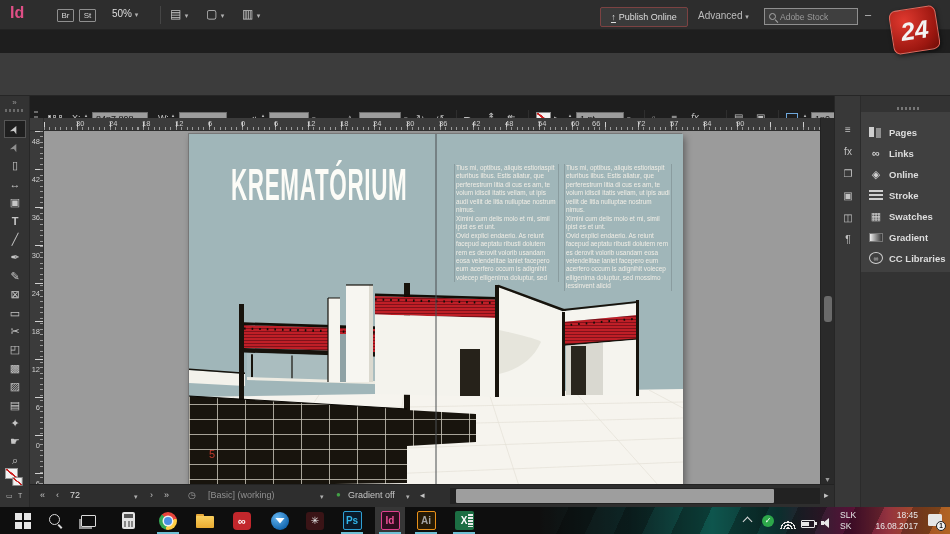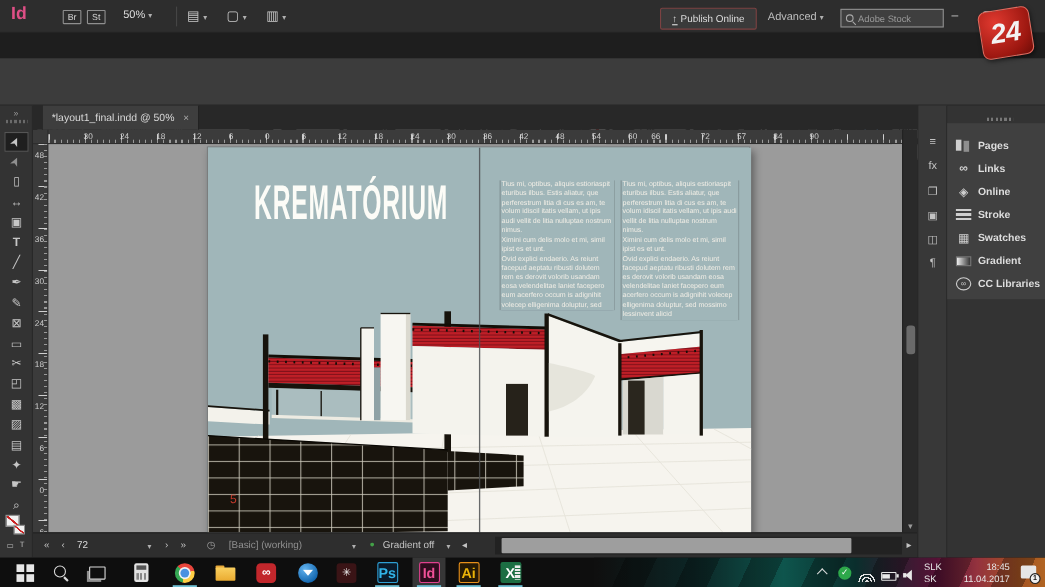--- a/index.html
+++ b/index.html
@@ -120,21 +120,21 @@
   .sliver{position:absolute;left:744px;top:501px;width:150px;height:6px;overflow:hidden;z-index:39}
 
   
   .taskbar{position:absolute;left:0;top:507px;width:950px;height:27px;background:#0e0e0e;z-index:40}
   .wallpaper{position:absolute;left:540px;top:0;width:410px;height:27px;background:linear-gradient(90deg,#101010 0,#0d2e2e 22%,#0f6e63 42%,#0a3a38 58%,#6e1243 76%,#c2404f 85%,#d86a2a 94%,#e8822a 100%);opacity:.75}
   .wallpaper::after{content:"";position:absolute;inset:0;background:repeating-linear-gradient(115deg,transparent 0 26px,rgba(0,0,0,.3) 26px 52px)}
   .tb-btn{position:absolute;top:0;width:30px;height:27px;display:flex;align-items:center;justify-content:center}
   .tb-btn.active{background:rgba(255,255,255,.17)}
   .tb-line{position:absolute;left:4px;right:4px;bottom:0;height:2px;background:#6fc0d4}
   .tbi{position:relative;display:block}
-  .tb-label{position:absolute;inset:0;display:flex;align-items:center;justify-content:center;font-size:13px;font-weight:700}
+  .tb-label{position:absolute;inset:0;display:flex;align-items:center;justify-content:center;font-size:10px;font-weight:700}
   .tb-start{width:16px;height:16px}
   .tb-start::before{content:"";position:absolute;left:0;top:0;width:7px;height:7px;background:#e6e6e6;box-shadow:9px 0 0 #e6e6e6,0 9px 0 #e6e6e6,9px 9px 0 #e6e6e6}
   .tb-search{width:16px;height:16px}
   .tb-search::before{content:"";position:absolute;left:1px;top:1px;width:9px;height:9px;border:1.6px solid #dadada;border-radius:50%}
   .tb-search::after{content:"";position:absolute;left:11px;top:11px;width:1.8px;height:5px;background:#dadada;transform:rotate(-45deg)}
   .tb-task-view{width:15px;height:12px;border:1.6px solid #dadada;border-radius:1px;box-shadow:-3px 3px 0 -1px #8f8f8f}
   .tb-calculator{width:13px;height:17px;background:#e3e3e3;border-radius:2px}
   .tb-calculator::before{content:"";position:absolute;left:2px;top:2px;width:9px;height:4px;background:#555}
   .tb-calculator::after{content:"";position:absolute;left:2px;top:9px;width:9px;height:6px;background:repeating-linear-gradient(90deg,#888 0 2px,transparent 2px 3.5px)}
   .tb-chrome{width:18px;height:18px;border-radius:50%;background:conic-gradient(from -45deg,#e8453c 0 120deg,#ffce44 120deg 240deg,#35a854 240deg 360deg)}
@@ -143,21 +143,21 @@
   .tb-file-explorer::before{content:"";position:absolute;left:0;top:0;width:8px;height:4px;background:#e8a93a;border-radius:1px}
   .tb-file-explorer::after{content:"";position:absolute;left:0;top:2px;width:18px;height:12px;background:linear-gradient(#f9cf5e,#eaab31);border-radius:1px}
   .tb-creative-cloud{width:18px;height:18px;border-radius:4px;background:#c2272c;color:#fff;display:flex;align-items:center;justify-content:center}
   .tb-creative-cloud::before{content:"∞";font-size:11px;font-weight:700;color:#fff}
   .tb-thunderbird{width:18px;height:18px;border-radius:50%;background:radial-gradient(circle at 35% 30%,#63b4f0,#1265ad 75%)}
   .tb-thunderbird::after{content:"";position:absolute;left:4px;top:6px;width:10px;height:6px;background:#fff;clip-path:polygon(0 0,100% 0,50% 100%)}
   .tb-acrobat{width:18px;height:18px;border-radius:3px;background:#3a1416;color:#e9e9e9;display:flex;align-items:center;justify-content:center}
   .tb-acrobat::before{content:"✳";font-size:10px}
   .tb-photoshop{width:19px;height:19px;background:#0a1a2a;border:1.5px solid #2e9fd4;border-radius:2px;color:#31b4e8}
   .tb-indesign{width:19px;height:19px;background:#2e0d1e;border:1.5px solid #e0418e;border-radius:2px;color:#ef5097}
-  .tb-illustrator{width:19px;height:19px;background:#261a05;border:1.5px solid #e8901a;border-radius:2px;color:#eab308}
+  .tb-illustrator{width:19px;height:19px;background:#261a05;border:1.5px solid #e8901a;border-radius:2px;color:#a3a3a3}
   .tb-excel{width:19px;height:19px;background:#1c6e43;border-radius:2px;color:#fff}
   .tb-excel::after{content:"";position:absolute;right:1px;top:3px;width:5px;height:13px;background:repeating-linear-gradient(#eaeaea 0 2px,#1c6e43 2px 3px)}
 
   
   .tray{position:absolute;top:0;height:27px;color:#e8e8e8}
   .chev{position:absolute;left:744px;top:11px;width:7px;height:7px;border-top:1.7px solid #dadada;border-right:1.7px solid #dadada;transform:rotate(-45deg)}
   .sync{position:absolute;left:762px;top:8px;width:12px;height:12px;background:#2da84a;border-radius:50%;color:#fff;font-size:8px;line-height:12px;text-align:center}
   .wifi{position:absolute;left:780px;top:13px;width:16px;height:9px;background:radial-gradient(circle at 50% 100%,#e8e8e8 0 1.6px,transparent 1.6px 3.4px,#e8e8e8 3.4px 4.6px,transparent 4.6px 6.4px,#e8e8e8 6.4px 7.6px,transparent 7.6px)}
   .batt{position:absolute;left:801px;top:13px;width:14px;height:8px;border:1.4px solid #e8e8e8;border-radius:1px}
   .batt::before{content:"";position:absolute;left:0;top:0.5px;width:7px;height:4px;background:#e8e8e8}
@@ -274,23 +274,20 @@
     <div class="corner-ic" style="left:786px;top:60px" data-name="corner-options-icon"></div>
     <span class="step" style="left:801px;top:59px" data-name="corner-radius-stepper">▴<br>▾</span>
     <div class="fld" style="left:811px;top:59px;width:46px" data-name="corner-radius-field">1p0</div>
     <div class="corner-dd" style="left:811px;top:78px;width:46px" data-name="corner-style-dropdown"></div>
     <span class="dd" style="position:absolute;left:860px;top:81px" data-name="chevron-down-icon">▾</span>
     <span class="cp-icon" style="left:902px;top:64px;font-size:13px" data-name="quick-apply-icon">⚡</span>
     <span class="cp-icon" style="left:929px;top:58px" data-name="gear-icon">⚙</span>
     <span class="cp-icon" style="left:929px;top:78px" data-name="panel-menu-icon">≡</span>
   </div>
 
-  <div class="tabbar" data-name="document-tab-bar">
-    <div class="doc-tab" data-name="document-tab"><span data-name="document-title">*layout1_final.indd @ 50%</span><span class="close" data-name="close-tab-icon">×</span></div>
-  </div>
 
   <div class="tools" id="tools" data-name="tools-panel">
     <div class="tools-header" data-name="collapse-tools-icon">»</div>
     <div class="tools-grip" data-name="tools-grip"></div>
     <div class="tool-swatch" style="left:5px;top:372px" data-name="fill-color-indicator"></div>
     <div class="tool-swatch" style="left:11px;top:380px;transform:scale(.8)" data-name="stroke-color-indicator"></div>
     <span class="tool-mini" style="left:6px;top:396px" data-name="apply-to-container-icon">▭</span>
     <span class="tool-mini" style="left:18px;top:396px" data-name="apply-to-text-icon">T</span>
   <div class="tool active" data-name="selection-tool" style="top: 24px;">
         <span class="g" data-name="selection-tool-icon">➤</span>
@@ -608,20 +605,20 @@
       <span class="sync" data-name="sync-status-icon">✓</span>
       <span class="wifi" data-name="wifi-icon"></span>
       <span class="batt" data-name="battery-icon"></span>
       <span class="spk" data-name="speaker-icon"></span>
       <div class="lang" data-name="language-indicator">
           <div data-name="language-top">SLK</div>
           <div data-name="language-bottom">SK</div>
         </div>
       <div class="clockblk" data-name="clock">
           <div data-name="tray-time">18:45</div>
-          <div data-name="tray-date">11.04.2017</div>
+          <div data-name="tray-date">16.08.2017</div>
         </div>
       <span class="notif" data-name="notification-icon"></span>
       <span class="notif-badge" data-name="notification-badge">1</span>
     </div>
   </div>
 
 </div>
 
 </body></html>

